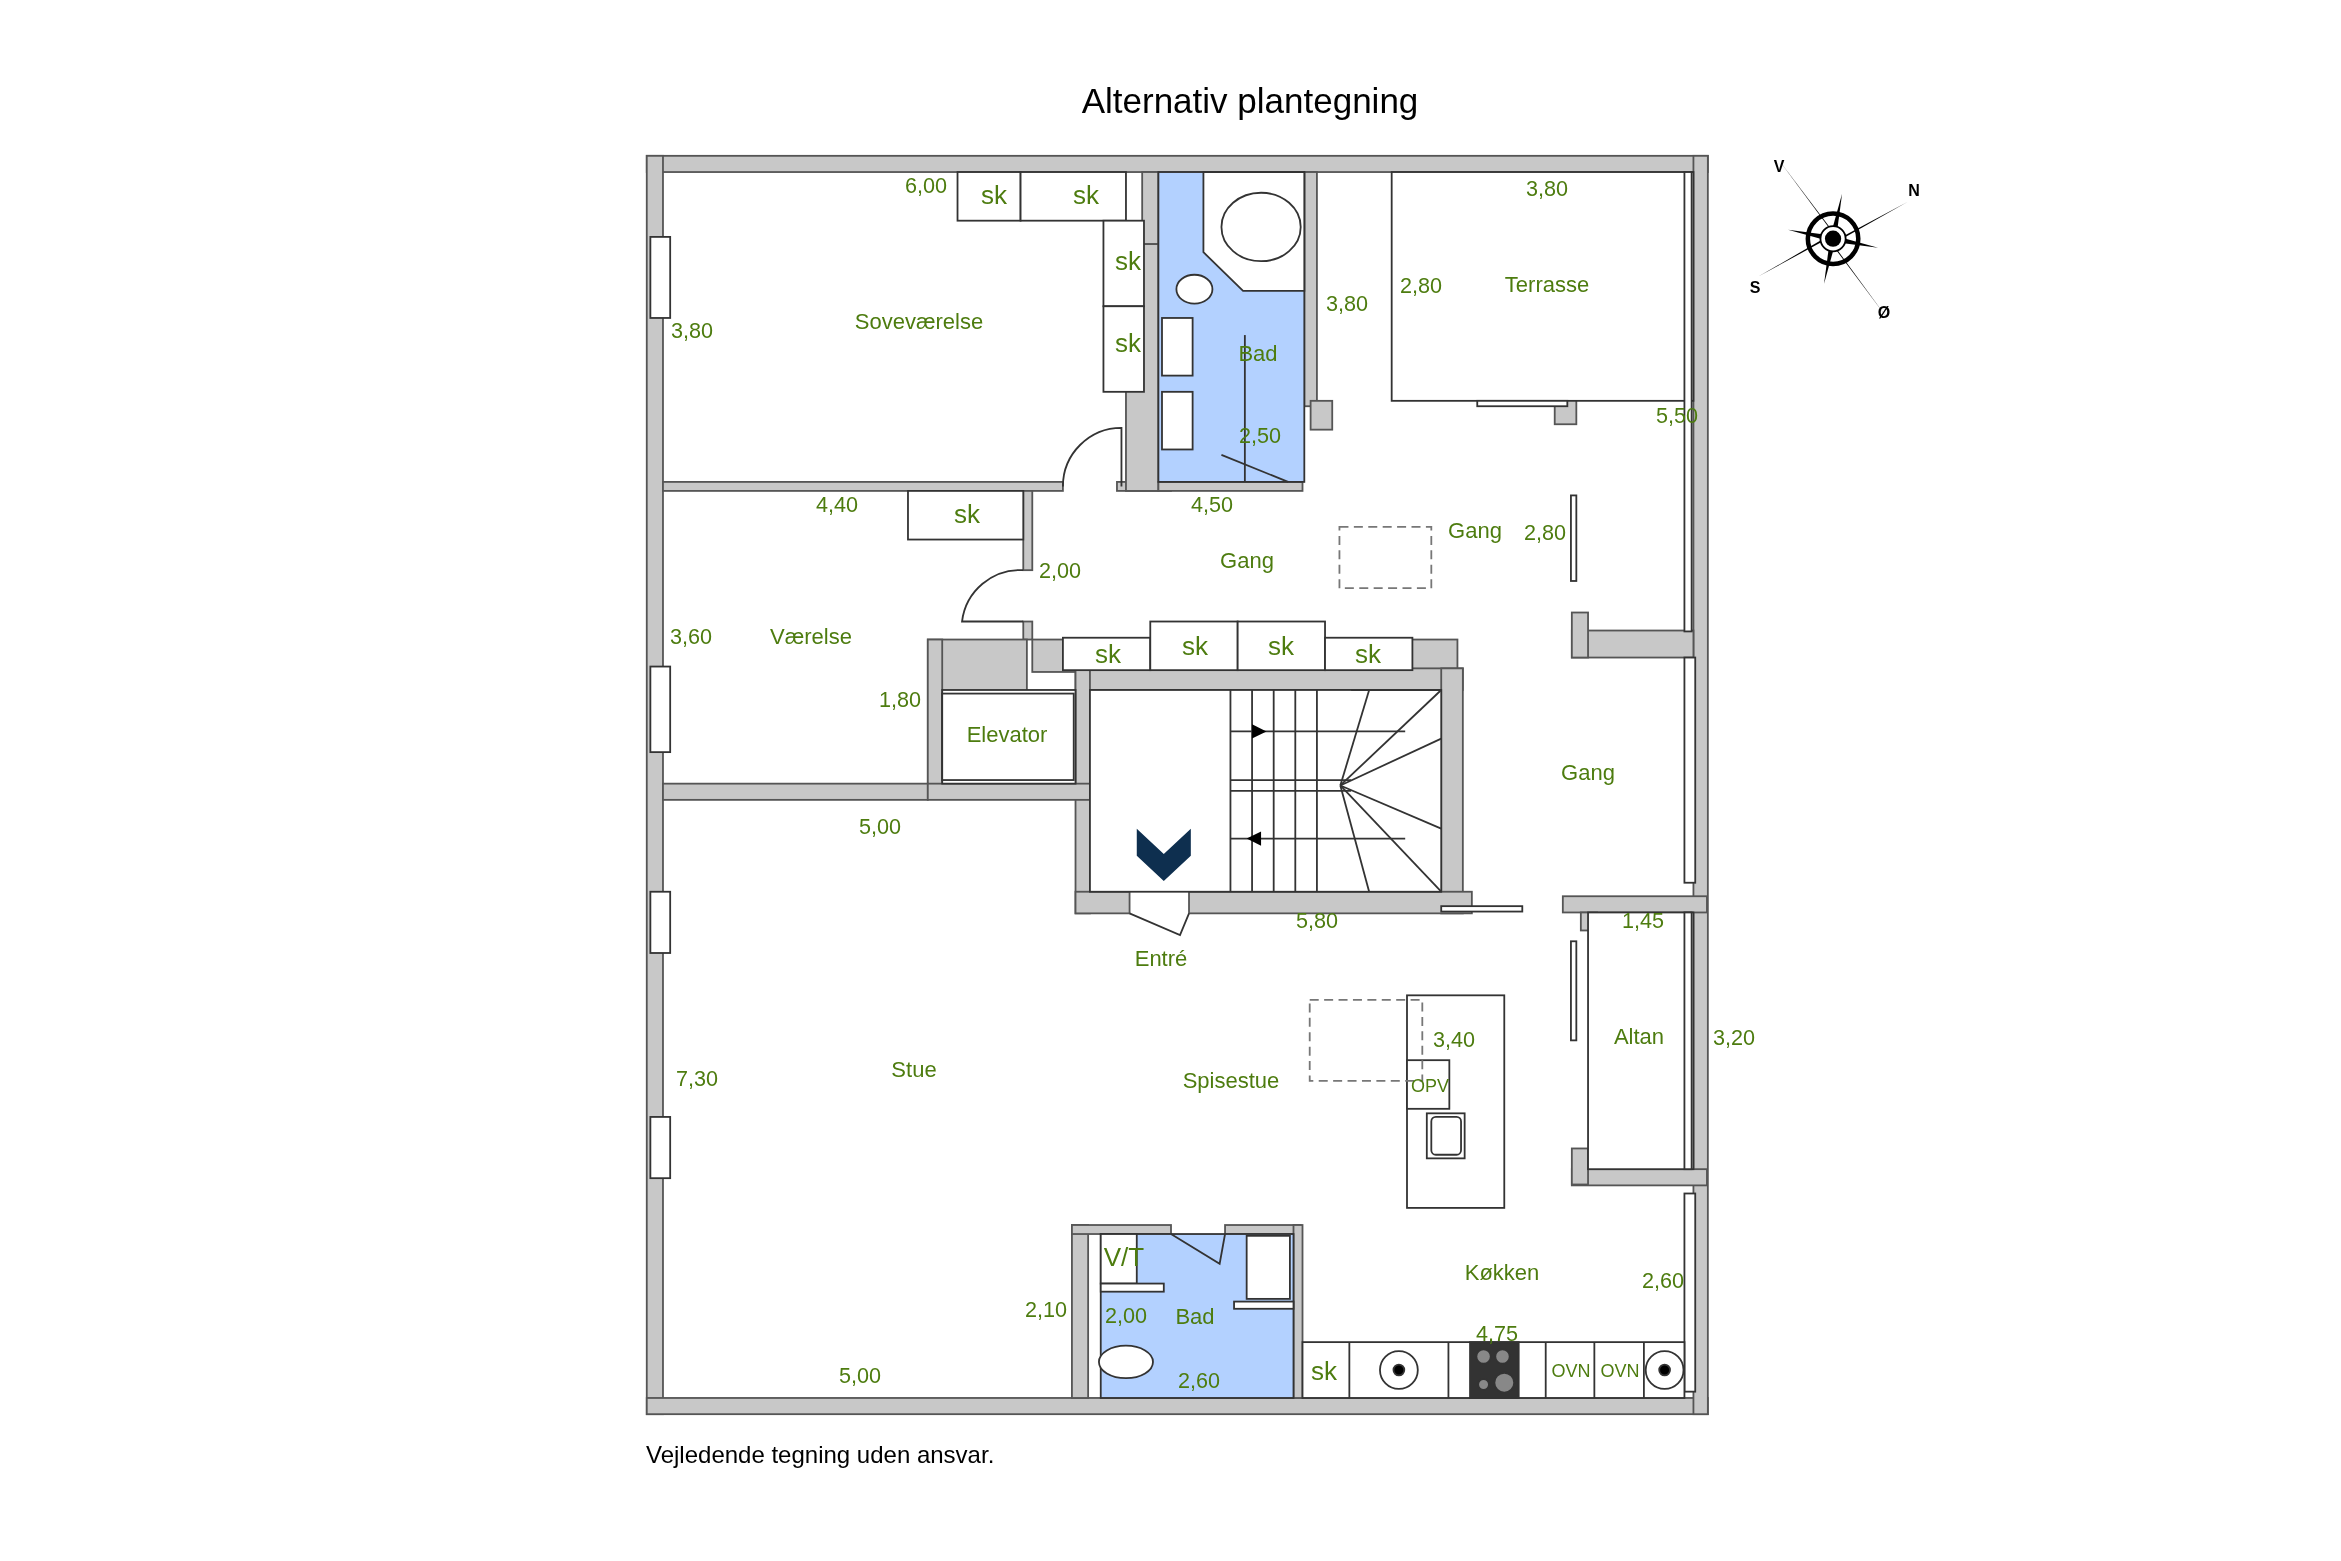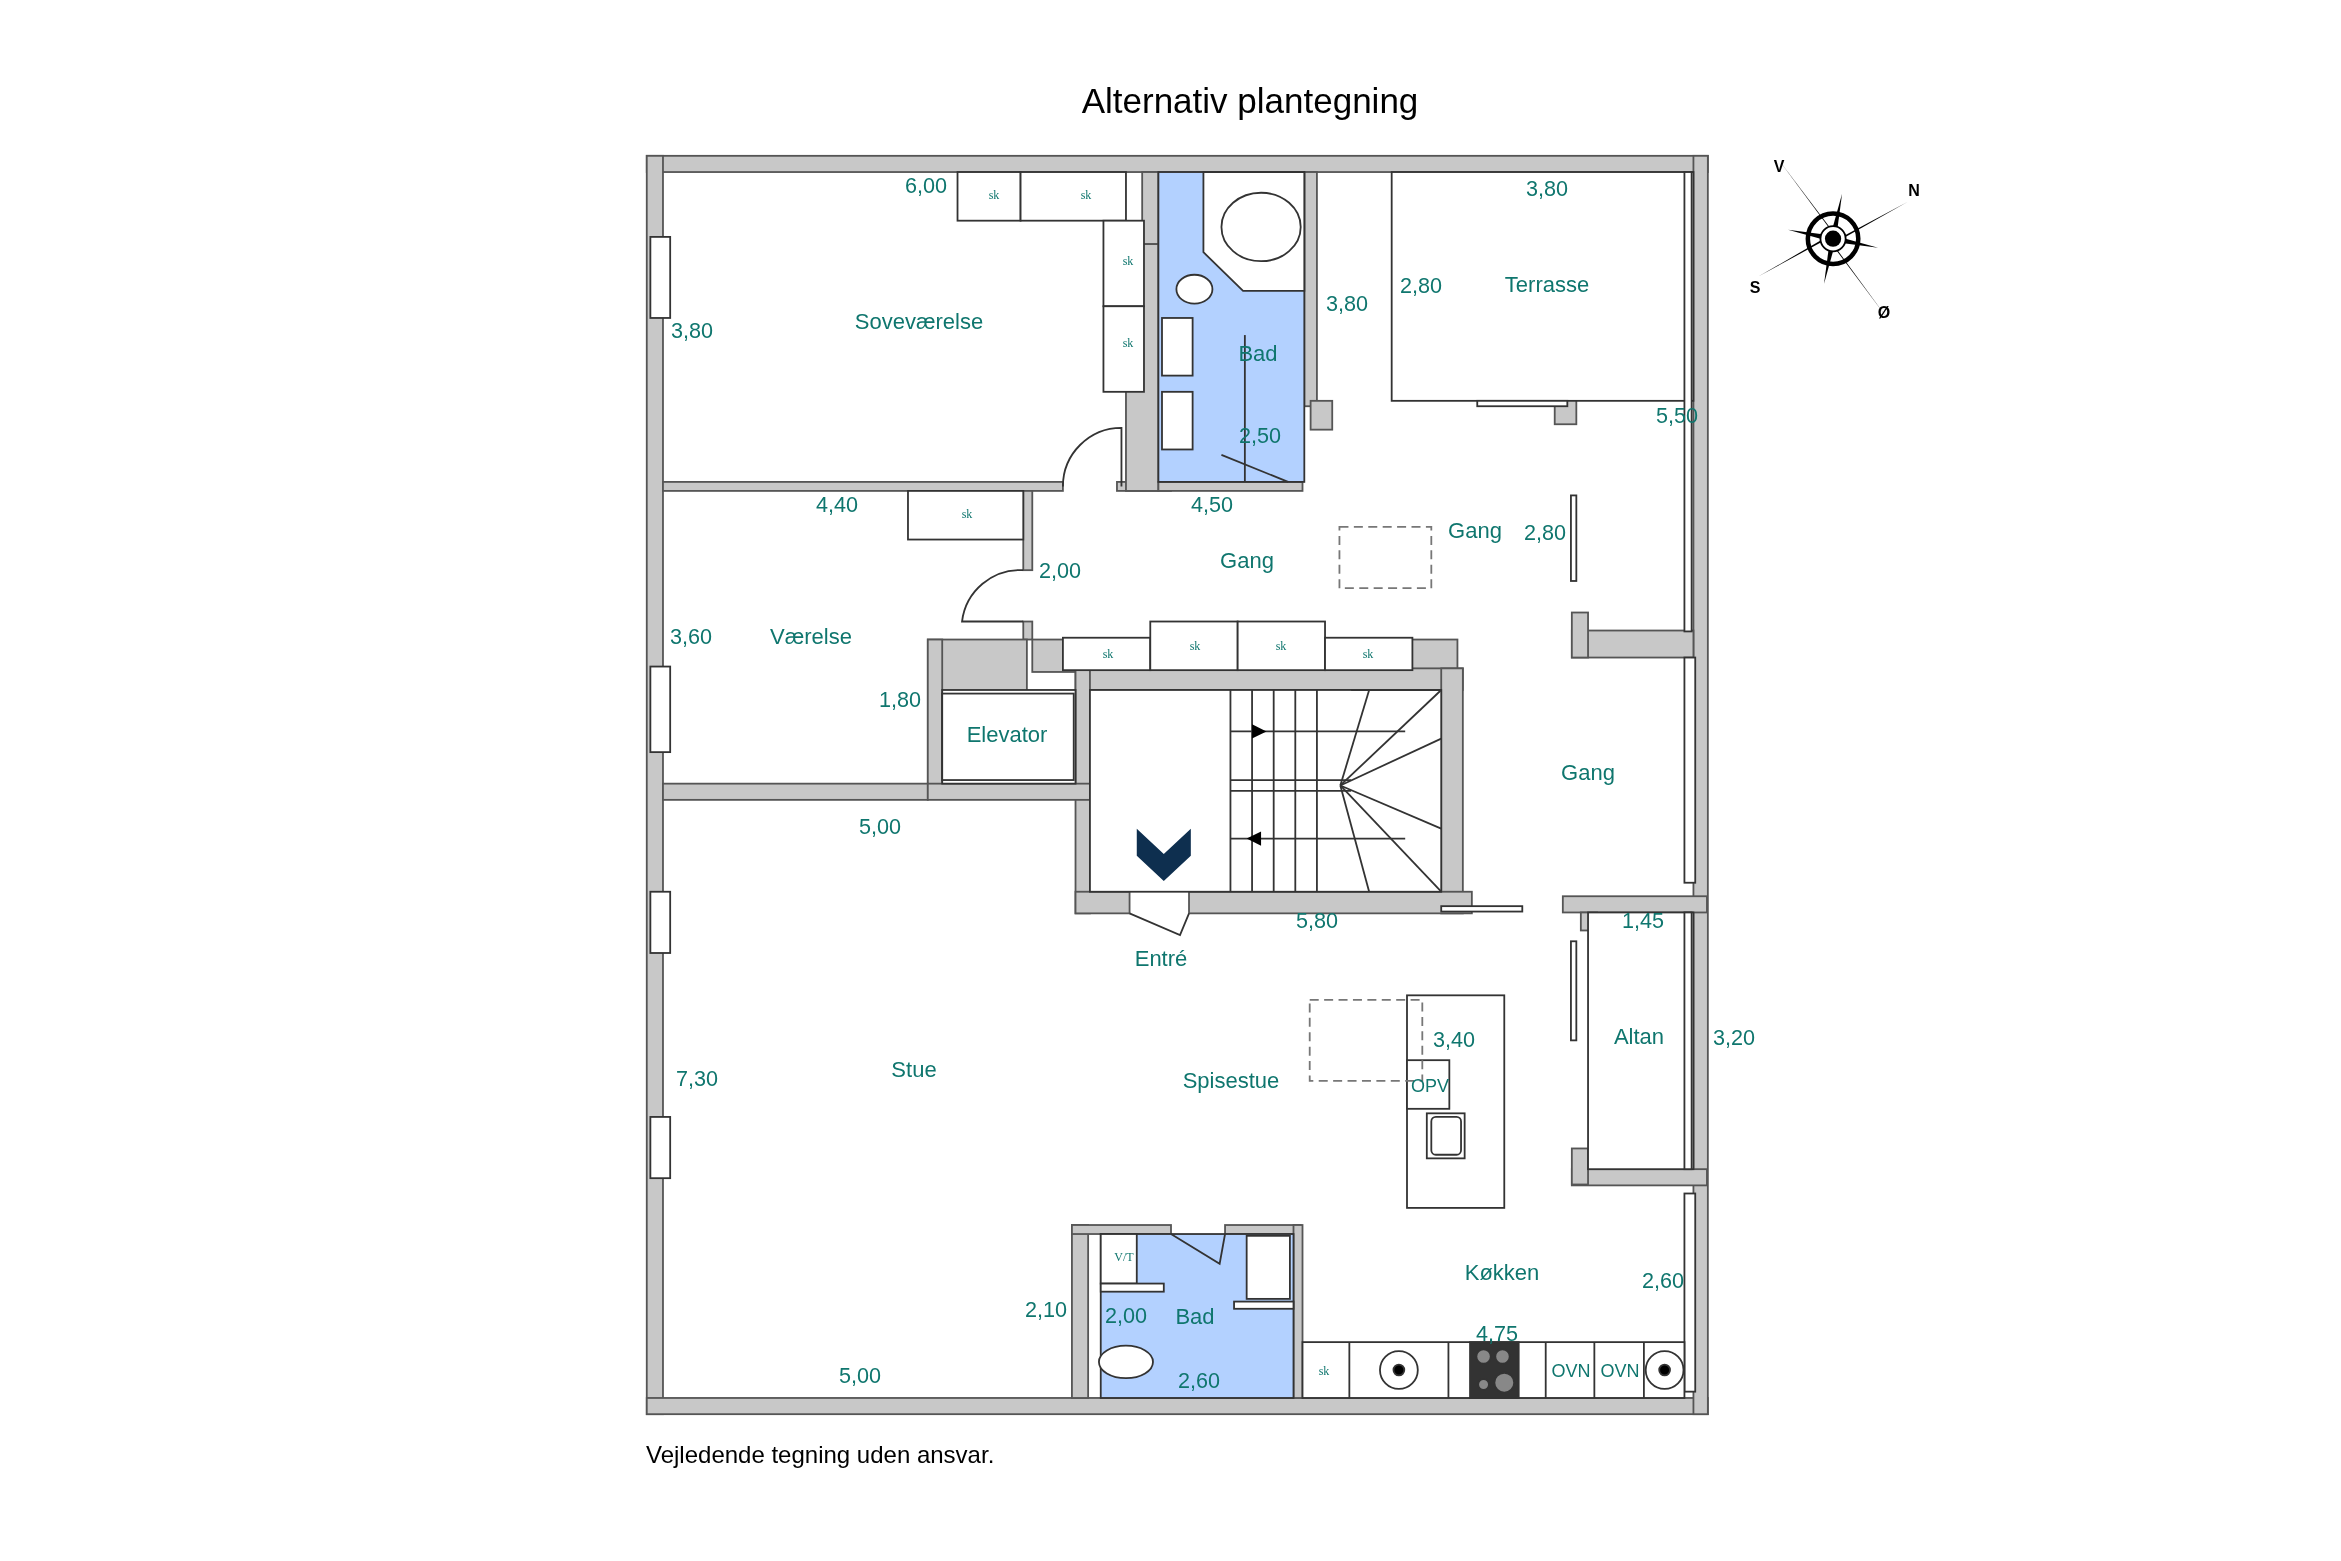--- a/index.html
+++ b/index.html
@@ -1,23 +1,23 @@
 <!DOCTYPE html>
 <html style="font-size:14.4px"><head>
 <meta charset="utf-8">
 <style>
   html, body { margin: 0; padding: 0; background: #ffffff; }
   body { width: 2342px; height: 1561px; position: relative; overflow: hidden;
          font-family: "Liberation Sans", sans-serif; color: #000; }
   #plan { position: absolute; left: 0; top: 0; width: 2342px; height: 1561px; }
   .lbl { position: absolute; font-family: "Liberation Sans", sans-serif; font-size: 21.6px;
-         line-height: 1; white-space: nowrap; transform: translate(-50%, -50%); color: #0f766e; }
+         line-height: 1; white-space: nowrap; transform: translate(-50%, -50%); color: #4d7c0f; }
   .room { font-size: 22px; }
   .dim { font-size: 21.6px; }
-  .fix { font-size: 12px; font-family: Liberation Serif, serif; }
+  .fix { font-size: 26px; }
   .small { font-size: 18px; }
   .title { position: absolute; left: 1250px; top: 101px; transform: translate(-50%, -50%);
            font-size: 35px; white-space: nowrap; }
   .footer { position: absolute; left: 646px; top: 1441px; font-size: 24px; white-space: nowrap; }
   .compass-l { position: absolute; font-size: 16px; font-weight: bold; transform: translate(-50%,-50%); }
 </style>
 </head>
 <body>
 
 <svg id="plan" viewBox="0 0 2600 1733" xmlns="http://www.w3.org/2000/svg">

